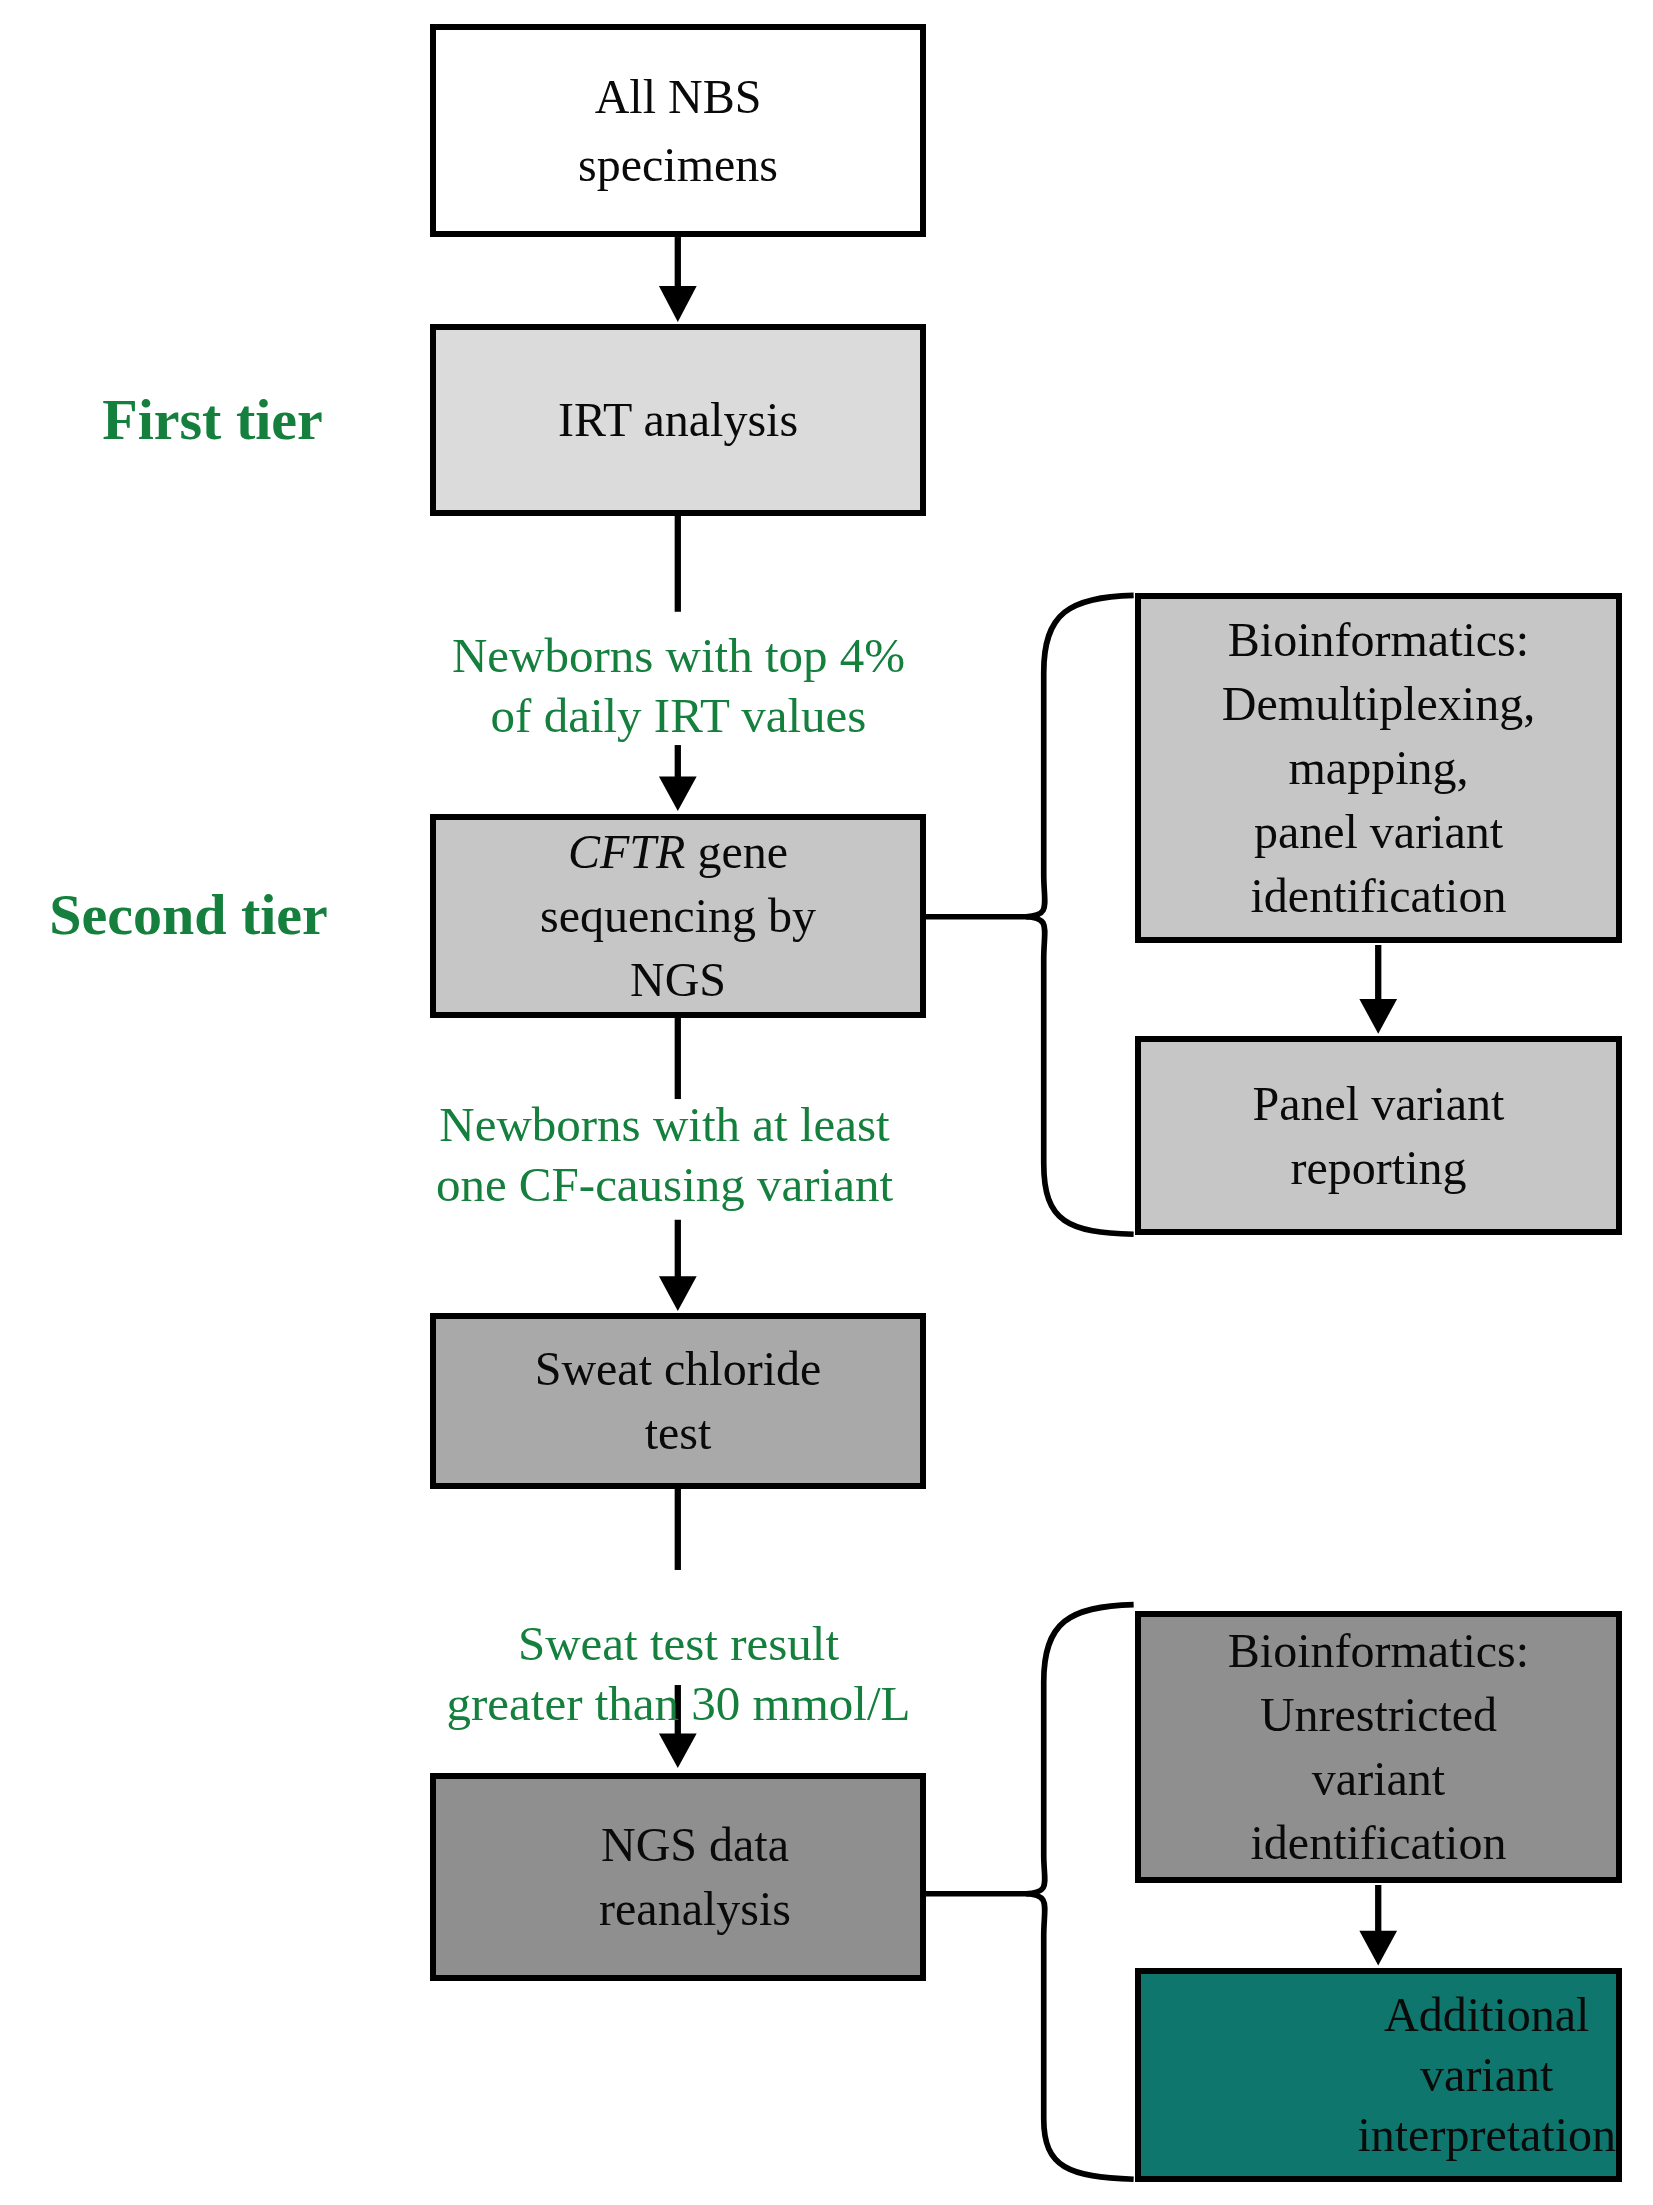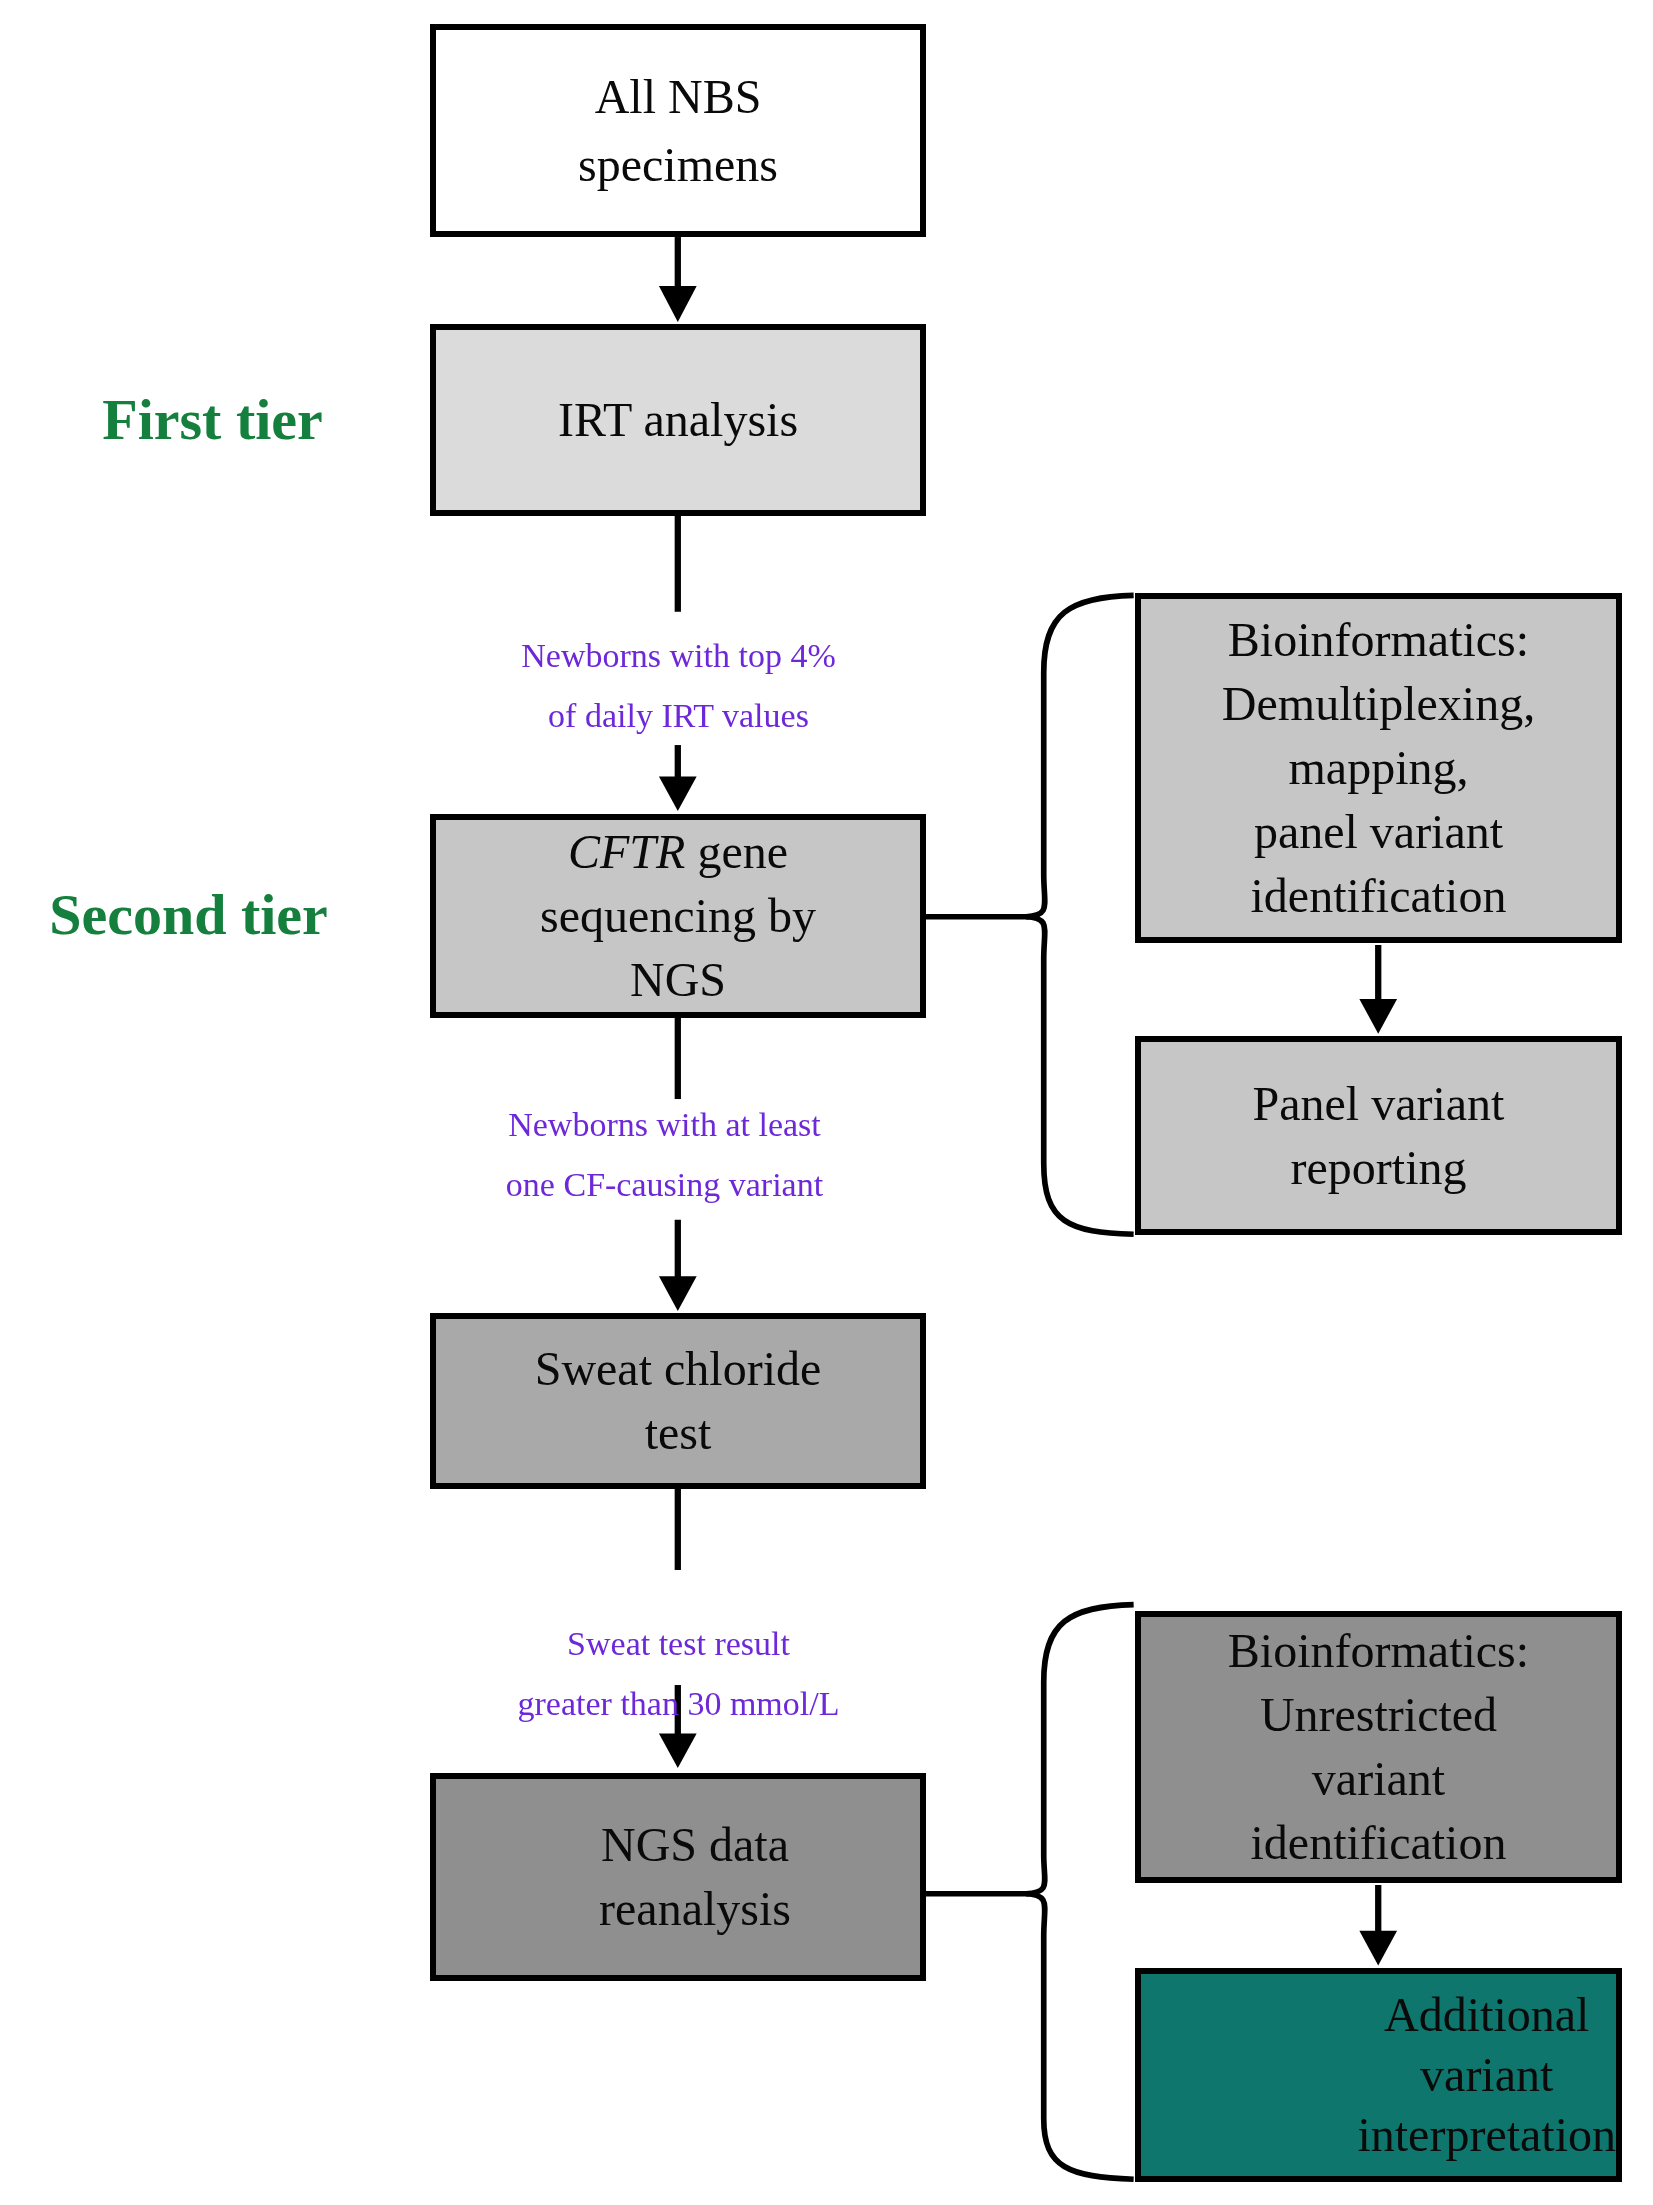--- a/index.html
+++ b/index.html
@@ -35,23 +35,23 @@
     white-space: pre-line;
     font-size: 48px;
     line-height: 64px;
     color: #0a0a0a;
   }
   .box-label em { font-style: italic; }
   .caption {
     position: absolute;
     text-align: center;
     white-space: pre-line;
-    font-size: 34px;
+    font-size: 49px;
     line-height: 60px;
-    color: #6d28d9;
+    color: #15803d;
   }
   .tier-label {
     position: absolute;
     text-align: center;
     font-weight: bold;
     font-size: 58px;
     line-height: 60px;
     color: #15803d;
   }
   

